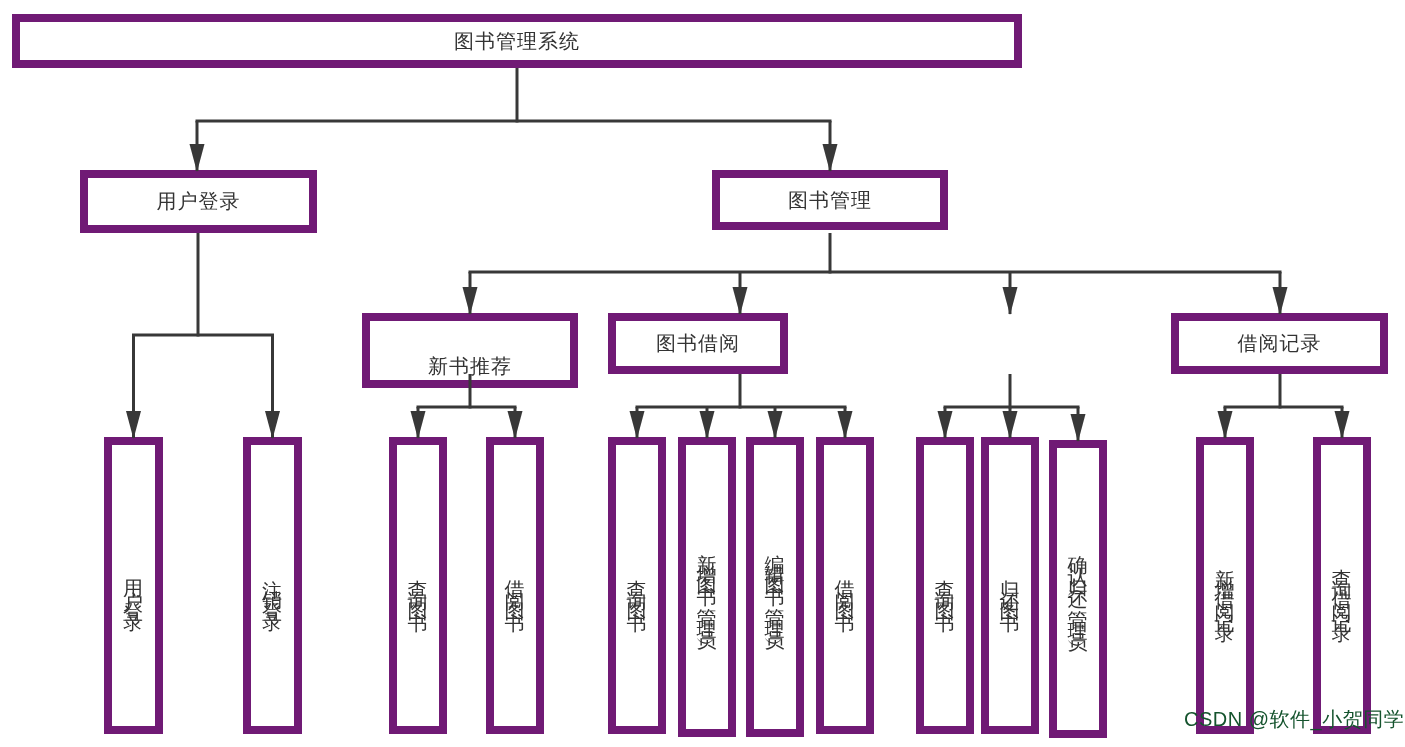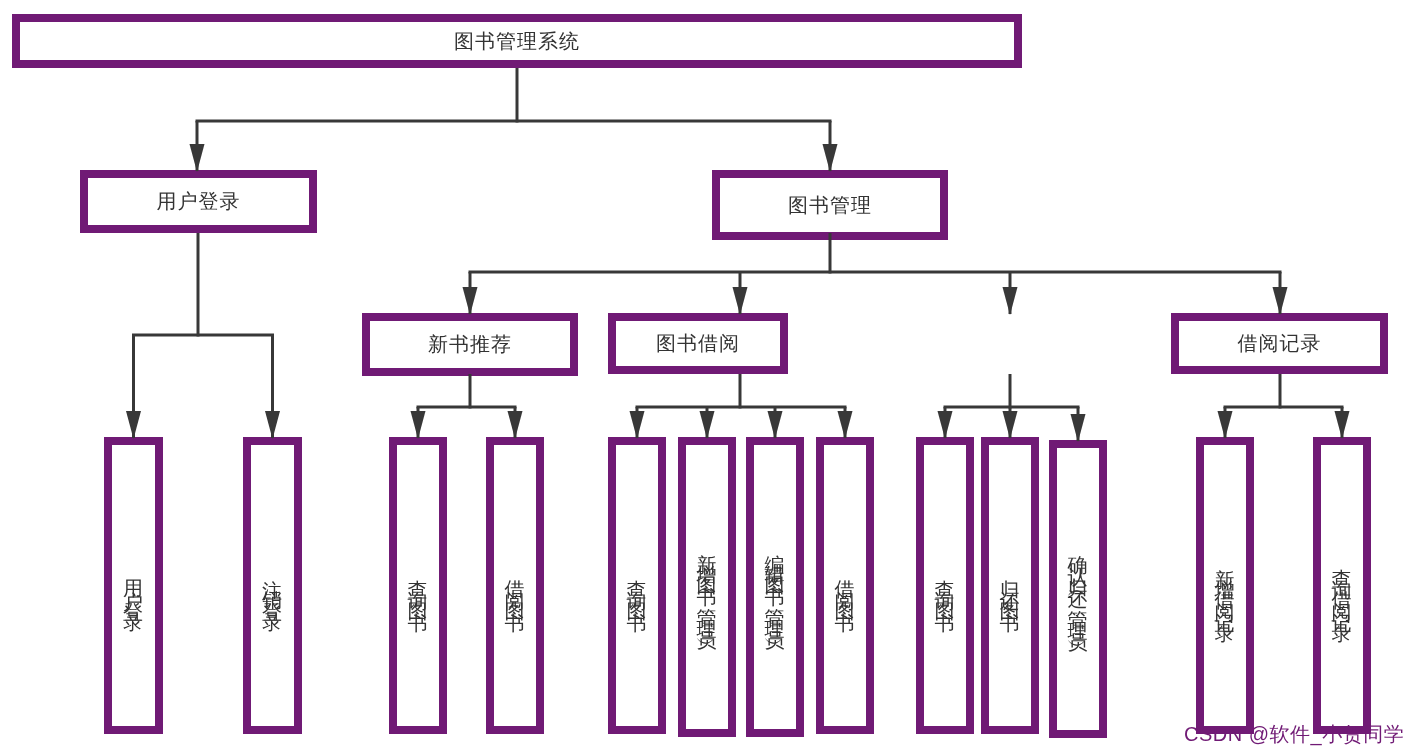--- a/index.html
+++ b/index.html
@@ -29,24 +29,24 @@
     letter-spacing:11px;
     font-size:20px;
     line-height:1;
     white-space:nowrap;
   }
   #wires{
     position:absolute;left:0;top:0;z-index:2;pointer-events:none;
   }
   .watermark{
     position:absolute;
-    left:1184px;top:721px;
+    left:1184px;top:706px;
     font-size:20px;
     letter-spacing:0.5px;
-    color:#701a75;
+    color:#14532d;
     white-space:nowrap;
     z-index:4;
   }
 </style>
 </head>
 <body>
 
 <div class="canvas">
 
   <svg id="wires" width="1405" height="747">
@@ -104,25 +104,25 @@
       <polygon points="1334.5,411 1349.5,411 1342,439" fill="#383838"></polygon>
     </svg>
 
   <div class="node" style="left:12px;top:14px;width:1010px;height:54px;">
     <span>图书管理系统</span>
   </div>
 
   <div class="node" style="left:80px;top:170px;width:237px;height:63px;">
     <span>用户登录</span>
   </div>
-  <div class="node" style="left:712px;top:170px;width:236px;height:70px;">
+  <div class="node" style="left:712px;top:170px;width:236px;height:60px;">
     <span>图书管理</span>
   </div>
 
-  <div class="node" style="left:362px;top:313px;width:216px;height:63px;">
+  <div class="node" style="left:362px;top:313px;width:216px;height:75px;align-items:flex-end;">
     <span>新书推荐</span>
   </div>
   <div class="node" style="left:608px;top:313px;width:180px;height:61px;">
     <span>图书借阅</span>
   </div>
   <div class="node" style="left:1171px;top:313px;width:217px;height:61px;">
     <span>借阅记录</span>
   </div>
 
   <div class="node leaf" style="left:104px;top:437px;width:59px;height:297px;">

